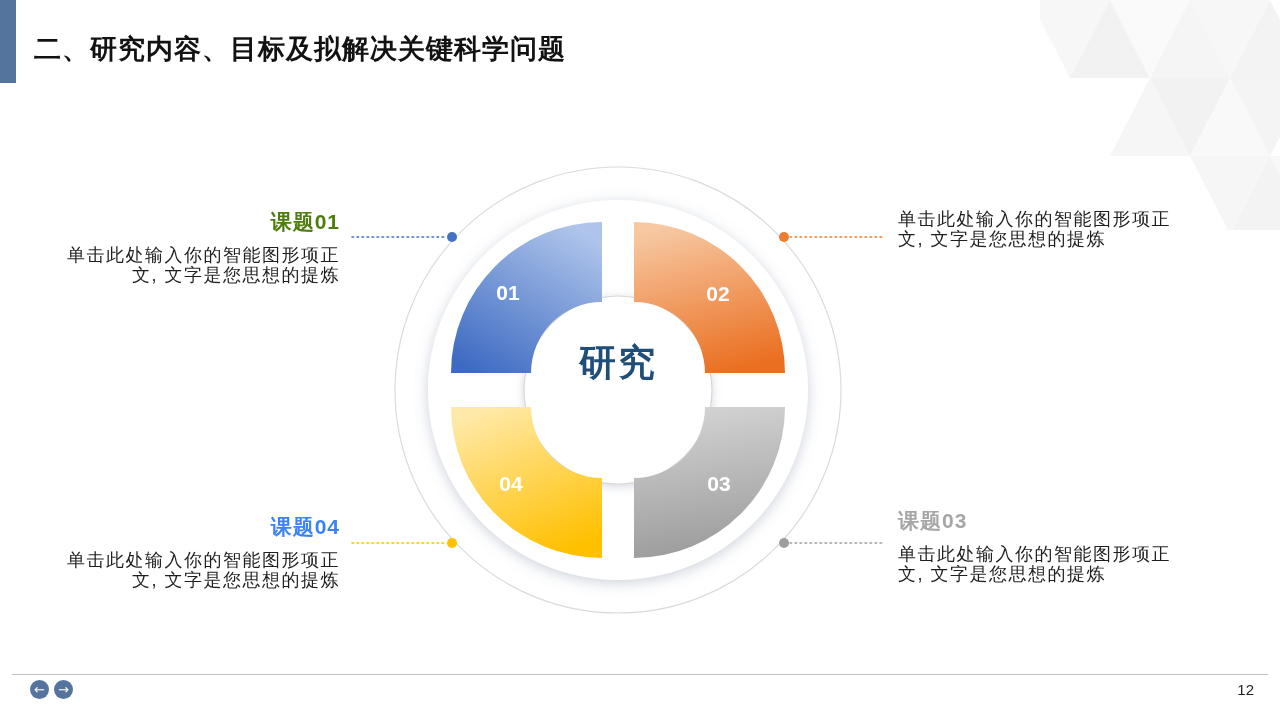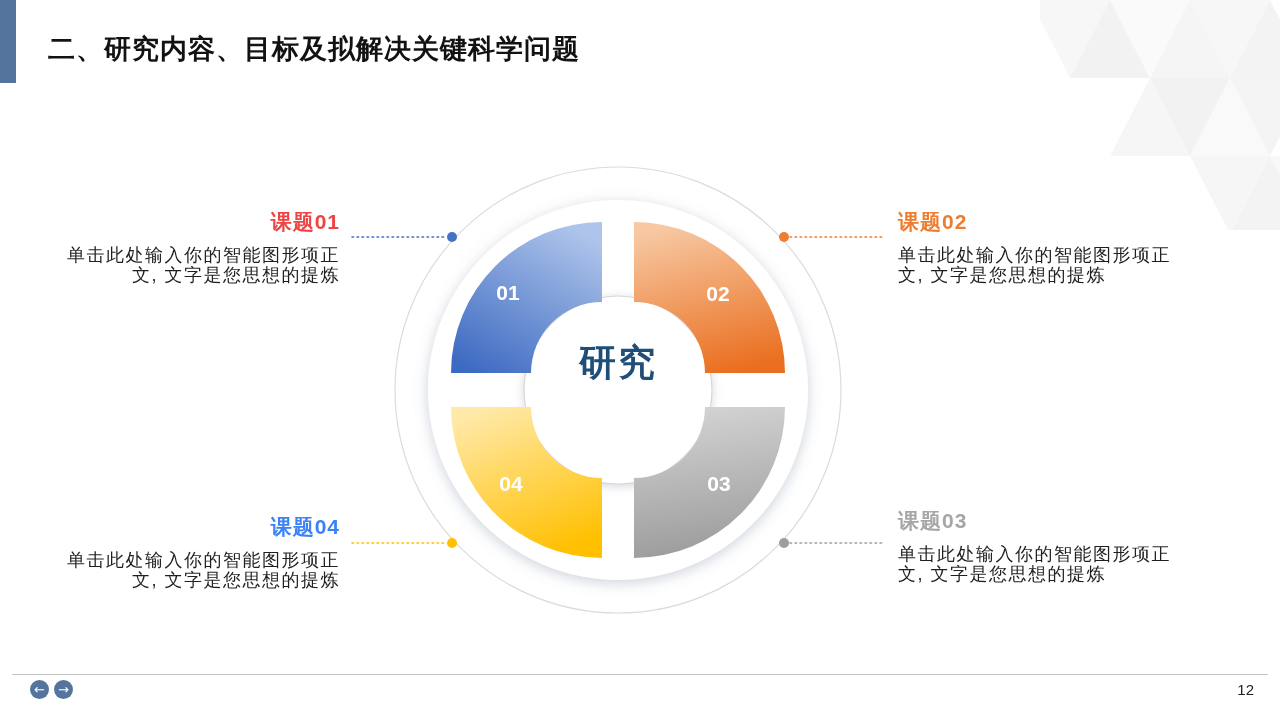--- a/index.html
+++ b/index.html
@@ -3,38 +3,38 @@
 <meta charset="utf-8">
 <style>
   html,body{margin:0;padding:0;background:#e8e8e8;}
   .slide{
     position:relative;width:1280px;height:720px;background:#ffffff;
     overflow:hidden;font-family:"Liberation Sans","DejaVu Sans",sans-serif;
   }
   
   .accent-bar{position:absolute;left:0;top:0;width:16px;height:83px;background:#54739D;}
   .page-title{
-    position:absolute;left:48px;top:31px;font-size:27px;font-weight:bold;
+    position:absolute;left:34px;top:31px;font-size:27px;font-weight:bold;
     color:#121212;letter-spacing:1px;white-space:nowrap;
   }
   
   .decoration{position:absolute;left:1040px;top:0;}
   
   .diagram-svg{position:absolute;left:330px;top:150px;}
   .center-text{
     position:absolute;left:468px;top:336px;width:300px;text-align:center;
     font-size:37px;line-height:53px;font-weight:bold;color:#1F4E79;letter-spacing:2px;
   }
   
   .topic{position:absolute;}
   .topic .topic-label{font-size:21px;font-weight:bold;letter-spacing:1px;line-height:26px;margin-bottom:10px;}
   .topic .topic-body{font-size:18px;line-height:20px;letter-spacing:1.5px;color:#1f1f1f;}
   .topic-left{right:940px;width:278px;text-align:right;}
   .topic-right{left:898px;width:285px;text-align:left;}
-  .topic-01{top:209px;}  .topic-01 .topic-label{color:#ef4444;}
+  .topic-01{top:209px;}  .topic-01 .topic-label{color:#4d7c0f;}
   .topic-02{top:209px;}  .topic-02 .topic-label{color:#ED7D31;}
   .topic-03{top:508px;}  .topic-03 .topic-label{color:#A6A6A6;}
   .topic-04{top:514px;}  .topic-04 .topic-label{color:#3b82f6;}
   
   .footer-line{position:absolute;left:12px;top:674px;width:1256px;height:1px;background:#C3C3C3;}
   .nav{position:absolute;left:30px;top:680px;display:flex;gap:5px;}
   .nav-btn{
     width:19px;height:19px;border-radius:50%;background:#54749E;border:none;
     color:#ffffff;font-size:13px;line-height:19px;text-align:center;padding:0;
     cursor:pointer;display:block;font-family:"DejaVu Sans",sans-serif;
@@ -119,21 +119,20 @@
 
   <div class="center-text">
     <div>研究</div>
   </div>
 
   <div class="topic topic-left topic-01">
     <div class="topic-label">课题01</div>
     <div class="topic-body">单击此处输入你的智能图形项正文, 文字是您思想的提炼</div>
   </div>
   <div class="topic topic-right topic-02">
-    <div class="topic-label">课题02</div>
     <div class="topic-body">单击此处输入你的智能图形项正文, 文字是您思想的提炼</div>
   </div>
   <div class="topic topic-right topic-03">
     <div class="topic-label">课题03</div>
     <div class="topic-body">单击此处输入你的智能图形项正文, 文字是您思想的提炼</div>
   </div>
   <div class="topic topic-left topic-04">
     <div class="topic-label">课题04</div>
     <div class="topic-body">单击此处输入你的智能图形项正文, 文字是您思想的提炼</div>
   </div>

